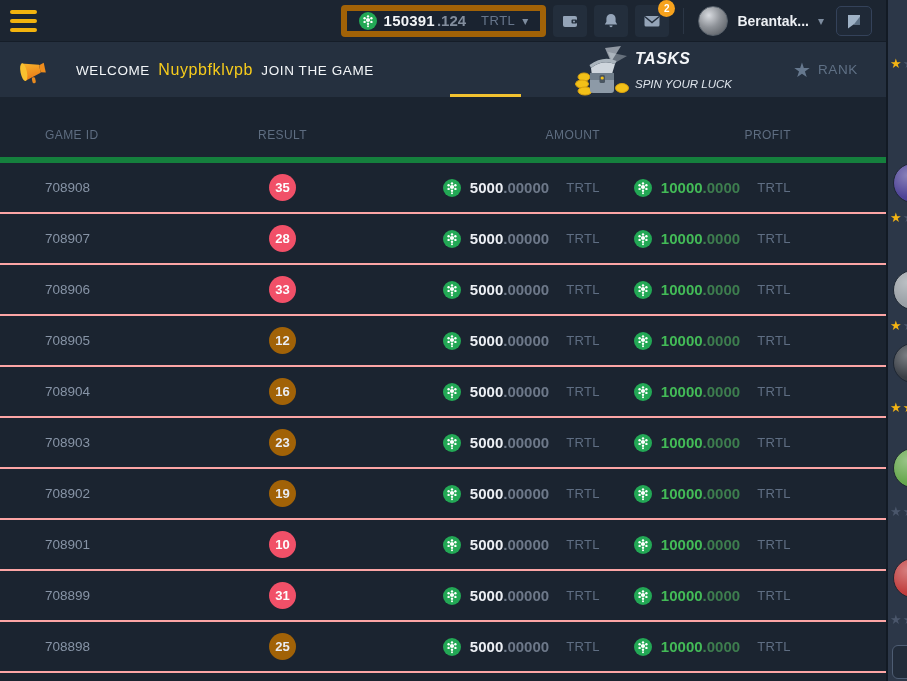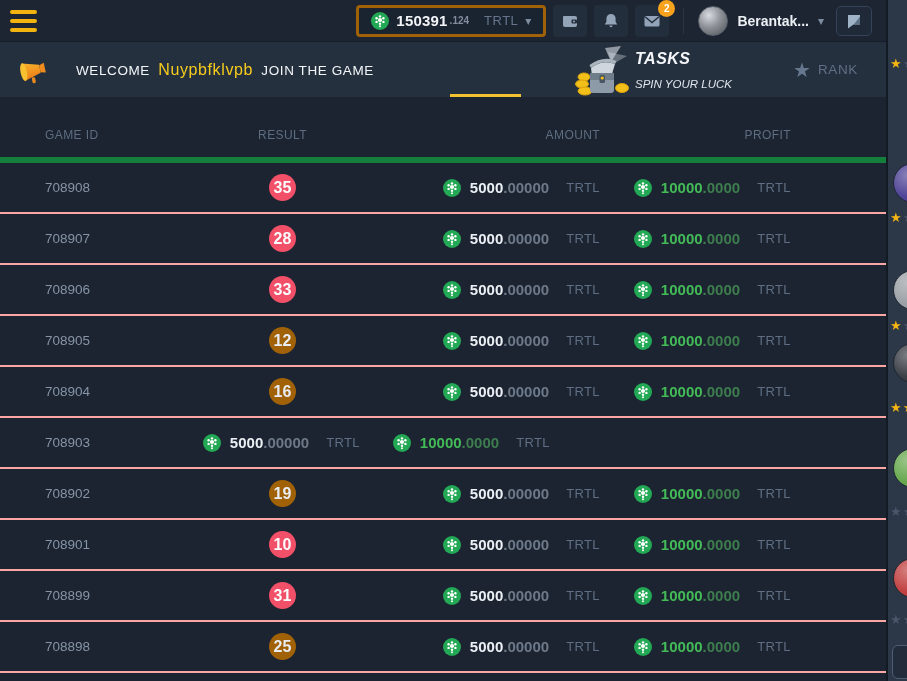--- a/index.html
+++ b/index.html
@@ -5,24 +5,24 @@
   * { margin:0; padding:0; box-sizing:border-box; }
   html,body { background:#10161f; }
   body { font-family:"Liberation Sans","DejaVu Sans",sans-serif; }
   .app { position:relative; width:907px; height:681px; overflow:hidden; display:flex; background:#1b2430; }
   .main { width:886px; height:681px; display:flex; flex-direction:column; background:#1b2430; }
 
   
   .topbar { height:42px; flex:0 0 42px; background:#1c2531; display:flex; align-items:center; padding:0 14px 0 10px; border-bottom:1px solid #151d28; }
   .hamburger { width:30px; height:26px; display:flex; flex-direction:column; justify-content:space-between; cursor:pointer; background:none; border:none; padding:2px 0; }
   .hamburger .bar { height:4px; width:27px; border-radius:2px; background:#f2b30e; }
-  .balance-box { margin-left:auto; height:32px; display:flex; align-items:center; gap:7px; background:#1a2330; border:3px solid #a16207; border-radius:4px; padding:0 12px; cursor:pointer; }
+  .balance-box { margin-left:auto; height:32px; display:flex; align-items:center; gap:7px; background:#1a2330; border:6px solid #a16207; border-radius:4px; padding:0 12px; cursor:pointer; }
   .coin { width:18px; height:18px; flex:0 0 18px; }
   .bal-int { font-size:15px; font-weight:bold; color:#f2f4f7; letter-spacing:.2px; }
-  .bal-dec { font-size:10px; font-weight:bold; color:#828d9d; margin-left:-5px; }
+  .bal-dec { font-size:15px; font-weight:bold; color:#828d9d; margin-left:-5px; }
   .bal-cur { font-size:13px; color:#66758b; margin-left:8px; letter-spacing:.5px; }
   .chev { color:#7d8c9f; font-size:12px; line-height:1; }
   .icon-btn { width:34px; height:32px; margin-left:7px; background:#232e3c; border:none; border-radius:4px; display:flex; align-items:center; justify-content:center; cursor:pointer; position:relative; }
   .icon-btn svg { display:block; }
   .badge { position:absolute; top:-5px; right:-6px; min-width:17px; height:17px; border-radius:50%; background:#f6a21d; color:#fff; font-size:10px; font-weight:bold; display:flex; align-items:center; justify-content:center; }
   .vdiv { width:1px; height:26px; background:#2b3645; margin:0 14px; }
   .user { display:flex; align-items:center; gap:9px; cursor:pointer; }
   .avatar { width:30px; height:30px; border-radius:50%; background:radial-gradient(circle at 35% 30%, #d8dbe0, #8e9298 45%, #4c5157 100%); border:1px solid #5a636d; }
   .uname { font-size:14px; font-weight:bold; color:#edf0f4; }
   .chat-toggle { margin-left:12px; width:36px; height:30px; background:#1f2937; border:1px solid #34425a; border-radius:5px; display:flex; align-items:center; justify-content:center; cursor:pointer; }
@@ -46,21 +46,21 @@
   .table-wrap { flex:1; background:#1b2430; overflow:hidden; }
   .thead, .trow { display:grid; grid-template-columns:160px 155px 240px 1fr; padding:0 45px; align-items:center; }
   .thead { height:66px; align-items:end; padding-bottom:15px; border-bottom:6px solid #15803d; }
   .th { font-size:12px; color:#5e6d81; letter-spacing:.4px; font-weight:normal; }
   .th.c { text-align:center; }
   .th.r { text-align:right; }
   .th.pr { padding-right:50px; }
   .trow { height:51px; border-bottom:2px solid #fca5a5; }
   .cell-id { font-size:13.5px; color:#8794a6; }
   .cell-result { display:flex; justify-content:center; }
-  .res-badge { width:27px; height:27px; border-radius:50%; display:flex; align-items:center; justify-content:center; font-size:16px; font-weight:bold; color:#fdfdfe;text-align:right; }
+  .res-badge { width:27px; height:27px; border-radius:50%; display:flex; align-items:center; justify-content:center; font-size:13px; font-weight:bold; color:#fdfdfe;text-align:right; }
   .res-badge.red { background:#f15068; }
   .res-badge.navy { background:#a16207; color:#e9ecf3; }
   .cell-money { display:flex; align-items:center; justify-content:flex-end; }
   .cell-money.profit { padding-right:50px; }
   .m-int { font-size:15px; font-weight:bold; color:#eceff4; margin-left:9px; }
   .m-dec { font-size:15px; font-weight:bold; color:#6d7889; }
   .m-cur { font-size:13px; color:#5f6e83; margin-left:17px; letter-spacing:.4px; }
   .profit .m-int { color:#43bb57; }
   .profit .m-dec { color:#3d7d4e; }
 
@@ -413,20 +413,23 @@
                 </g>
               </svg>
       <span class="m-int">10000</span>
       <span class="m-dec">.0000</span>
       <span class="m-cur">TRTL</span>
     </div>
   </div>
 
   <div class="trow">
     <div class="cell-id">708903</div>
+    <div class="cell-result">
+      <span class="res-badge navy">23</span>
+    </div>
     <div class="cell-money">
       <svg class="coin" viewBox="0 0 18 18">
                 <circle cx="9" cy="9" r="9" fill="#23a855"></circle>
                 <circle cx="9" cy="8" r="2.1" fill="#fff"></circle>
                 <g fill="#fff">
                   <circle cx="9" cy="4.4" r="1.2"></circle>
                   <circle cx="12.4" cy="6.2" r="1.2"></circle>
                   <circle cx="12.4" cy="9.9" r="1.2"></circle>
                   <circle cx="9" cy="11.7" r="1.2"></circle>
                   <circle cx="5.6" cy="9.9" r="1.2"></circle>

